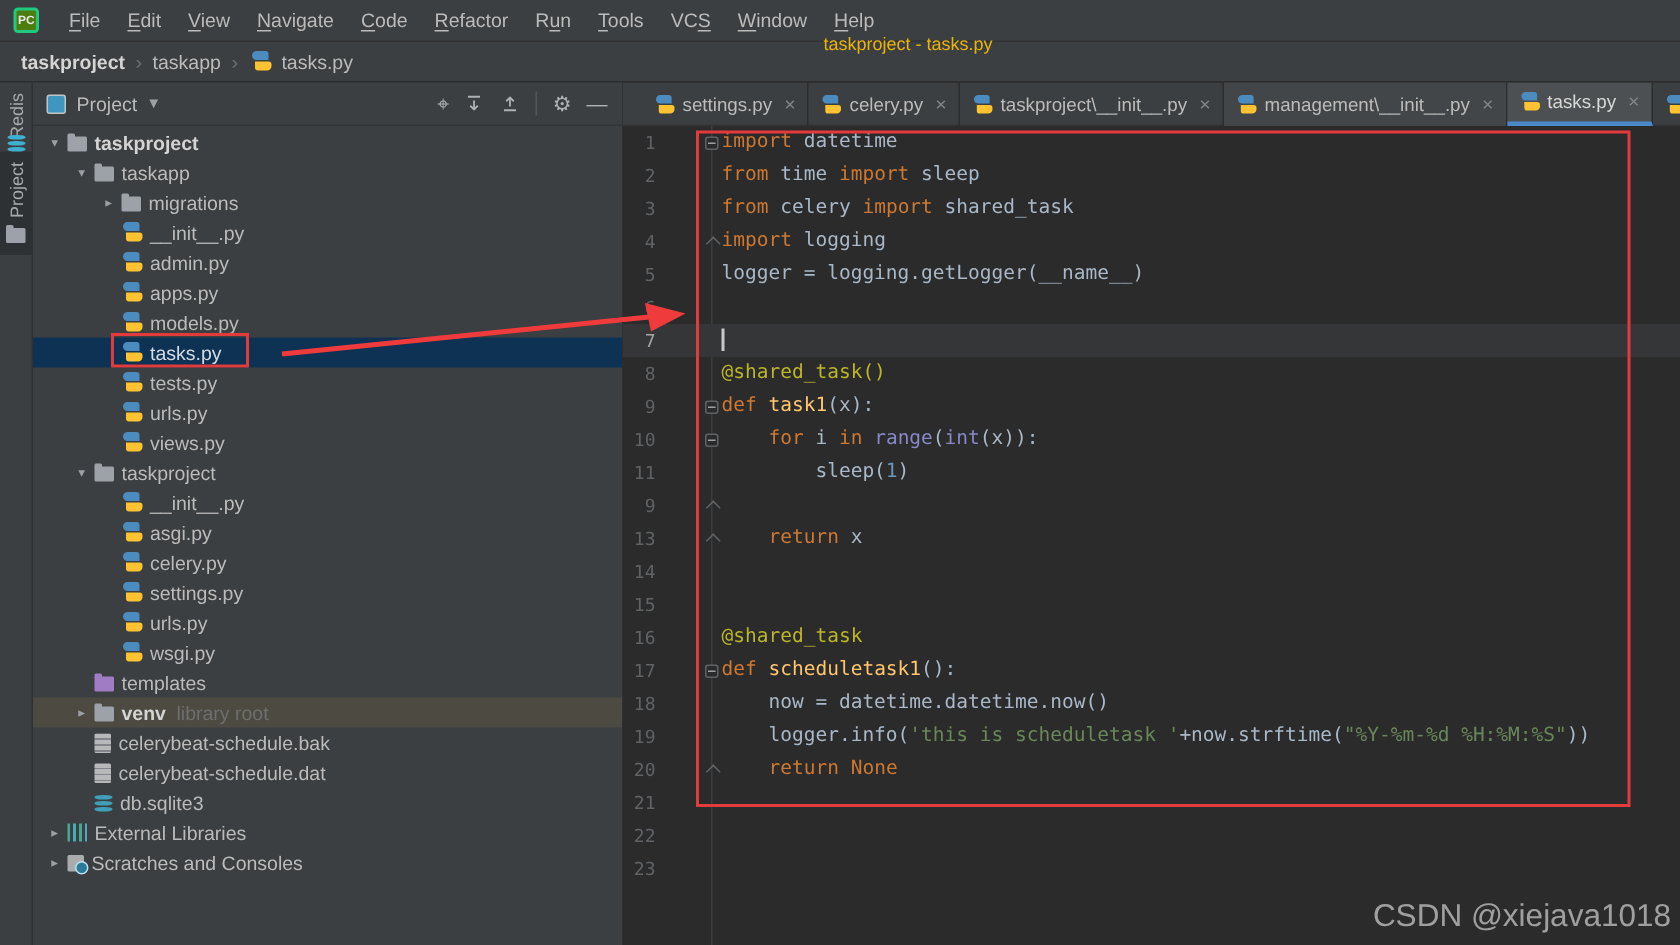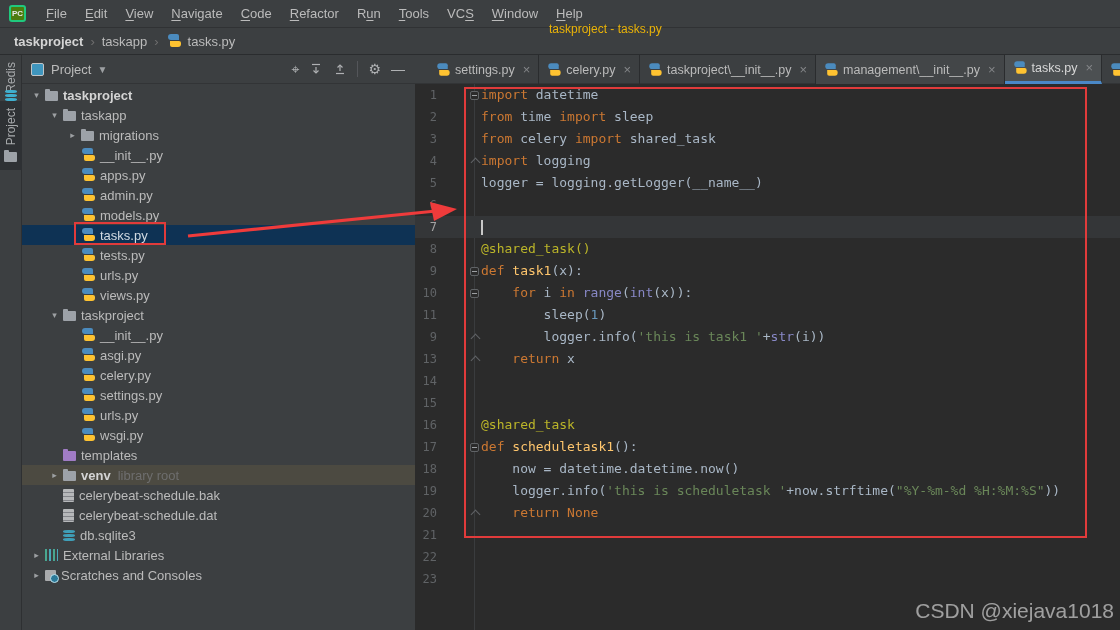--- a/index.html
+++ b/index.html
@@ -197,26 +197,26 @@
             <span class="tlab">migrations</span>
           </div>
           <div class="trow" style="padding-left: 42px;">
             <span class="chev"></span>
             <span class="tico ic-py"></span>
             <span class="tlab">__init__.py</span>
           </div>
           <div class="trow" style="padding-left: 42px;">
             <span class="chev"></span>
             <span class="tico ic-py"></span>
+            <span class="tlab">admin.py</span>
+          </div>
+          <div class="trow" style="padding-left: 42px;">
+            <span class="chev"></span>
+            <span class="tico ic-py"></span>
             <span class="tlab">apps.py</span>
-          </div>
-          <div class="trow" style="padding-left: 42px;">
-            <span class="chev"></span>
-            <span class="tico ic-py"></span>
-            <span class="tlab">admin.py</span>
           </div>
           <div class="trow" style="padding-left: 42px;">
             <span class="chev"></span>
             <span class="tico ic-py"></span>
             <span class="tlab">models.py</span>
           </div>
           <div class="trow sel" style="padding-left: 42px;">
             <span class="chev"></span>
             <span class="tico ic-py"></span>
             <span class="tlab">tasks.py</span>
@@ -404,21 +404,20 @@
           <div class="cline">
             <span class="ln">11</span>
             <span class="foldcol"></span>
             <span class="codetext"><span class="tok-p">        sleep(</span><span class="tok-n">1</span><span class="tok-p">)</span></span>
           </div>
           <div class="cline">
             <span class="ln">9</span>
             <span class="foldcol">
               <span class="fm-end"></span>
             </span>
-            <span class="codetext"><span class="tok-p">        logger.info(</span><span class="tok-s">'this is task1 '</span><span class="tok-p">+</span><span class="tok-b">str</span><span class="tok-p">(i))</span></span>
           </div>
           <div class="cline">
             <span class="ln">13</span>
             <span class="foldcol">
               <span class="fm-end"></span>
             </span>
             <span class="codetext"><span class="tok-p">    </span><span class="tok-k">return</span><span class="tok-p"> x</span></span>
           </div>
           <div class="cline">
             <span class="ln">14</span>

